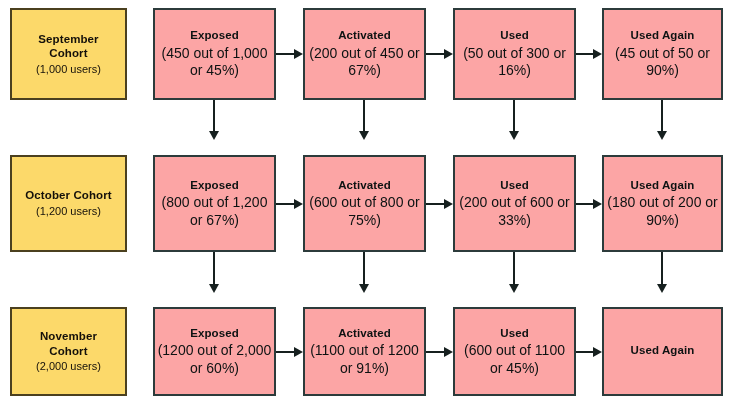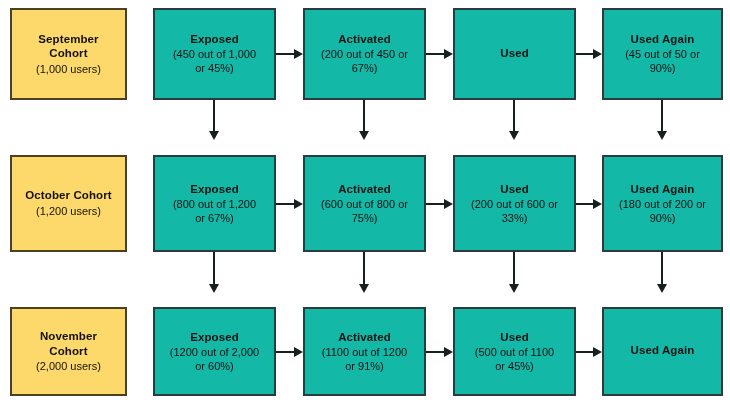--- a/index.html
+++ b/index.html
@@ -39,36 +39,36 @@
     line-height: 1.25;
   }
 
   .cohort-box {
     background: #fcd96a;
     border: 2.5px solid #4b401f;
     color: #14100a;
   }
 
   .stage-box {
-    background: #14b8a6;
+    background: #fca5a5;
     border: 2.5px solid #2c3b3b;
     color: #0d1212;
   }
 
   .box-title {
     font-weight: bold;
     font-size: 11.5px;
     letter-spacing: 0.1px;
     margin-bottom: 2px;
     white-space: pre-line;
   }
 
   .box-detail {
     font-weight: normal;
-    font-size: 11px;
+    font-size: 14px;
     white-space: pre-line;
   }
 
   .cohort-box .box-title {
     font-size: 11.5px;
   }
   .cohort-box .box-detail {
     font-size: 11px;
   }
 
@@ -135,20 +135,22 @@
     </div>
 
     <div class="box stage-box" style="left:303px; top:8px; width:123px; height:92px;">
       <div class="box-title">Activated</div>
       <div class="box-detail">(200 out of 450  or
 67%)</div>
     </div>
 
     <div class="box stage-box" style="left:453px; top:8px; width:123px; height:92px;">
       <div class="box-title">Used</div>
+      <div class="box-detail">(50 out of 300 or
+16%)</div>
     </div>
 
     <div class="box stage-box" style="left:602px; top:8px; width:121px; height:92px;">
       <div class="box-title">Used Again</div>
       <div class="box-detail">(45 out of 50 or
 90%)</div>
     </div>
 
     <div class="arrow-h" style="left:276px; top:54px; width:27px;">
       <div class="shaft" style="width:18px;"></div>
@@ -258,21 +260,21 @@
     </div>
 
     <div class="box stage-box" style="left:303px; top:307px; width:123px; height:89px;">
       <div class="box-title">Activated</div>
       <div class="box-detail">(1100 out of 1200
 or 91%)</div>
     </div>
 
     <div class="box stage-box" style="left:453px; top:307px; width:123px; height:89px;">
       <div class="box-title">Used</div>
-      <div class="box-detail">(500 out of 1100
+      <div class="box-detail">(600 out of 1100
 or 45%)</div>
     </div>
 
     <div class="box stage-box" style="left:602px; top:307px; width:121px; height:89px;">
       <div class="box-title">Used Again</div>
     </div>
 
     <div class="arrow-h" style="left:276px; top:352px; width:27px;">
       <div class="shaft" style="width:18px;"></div>
         <div class="head" style="left:18px;"></div>

